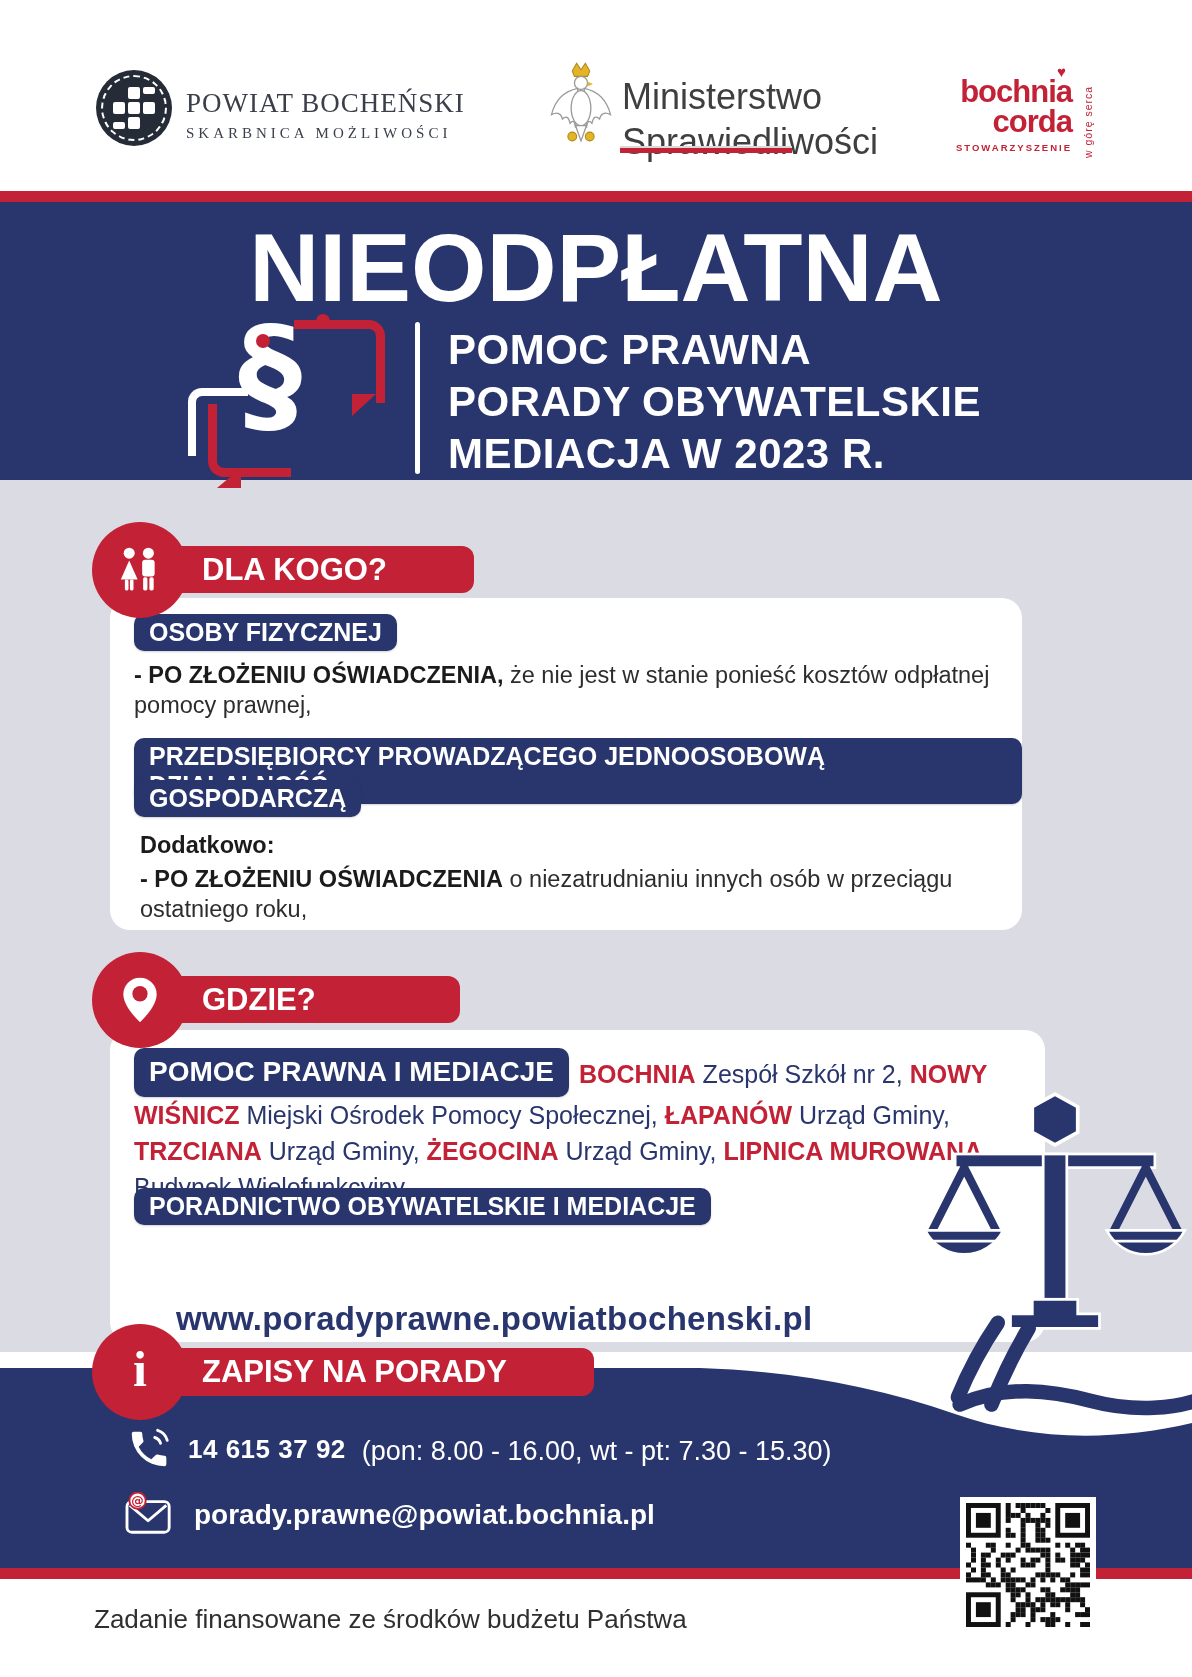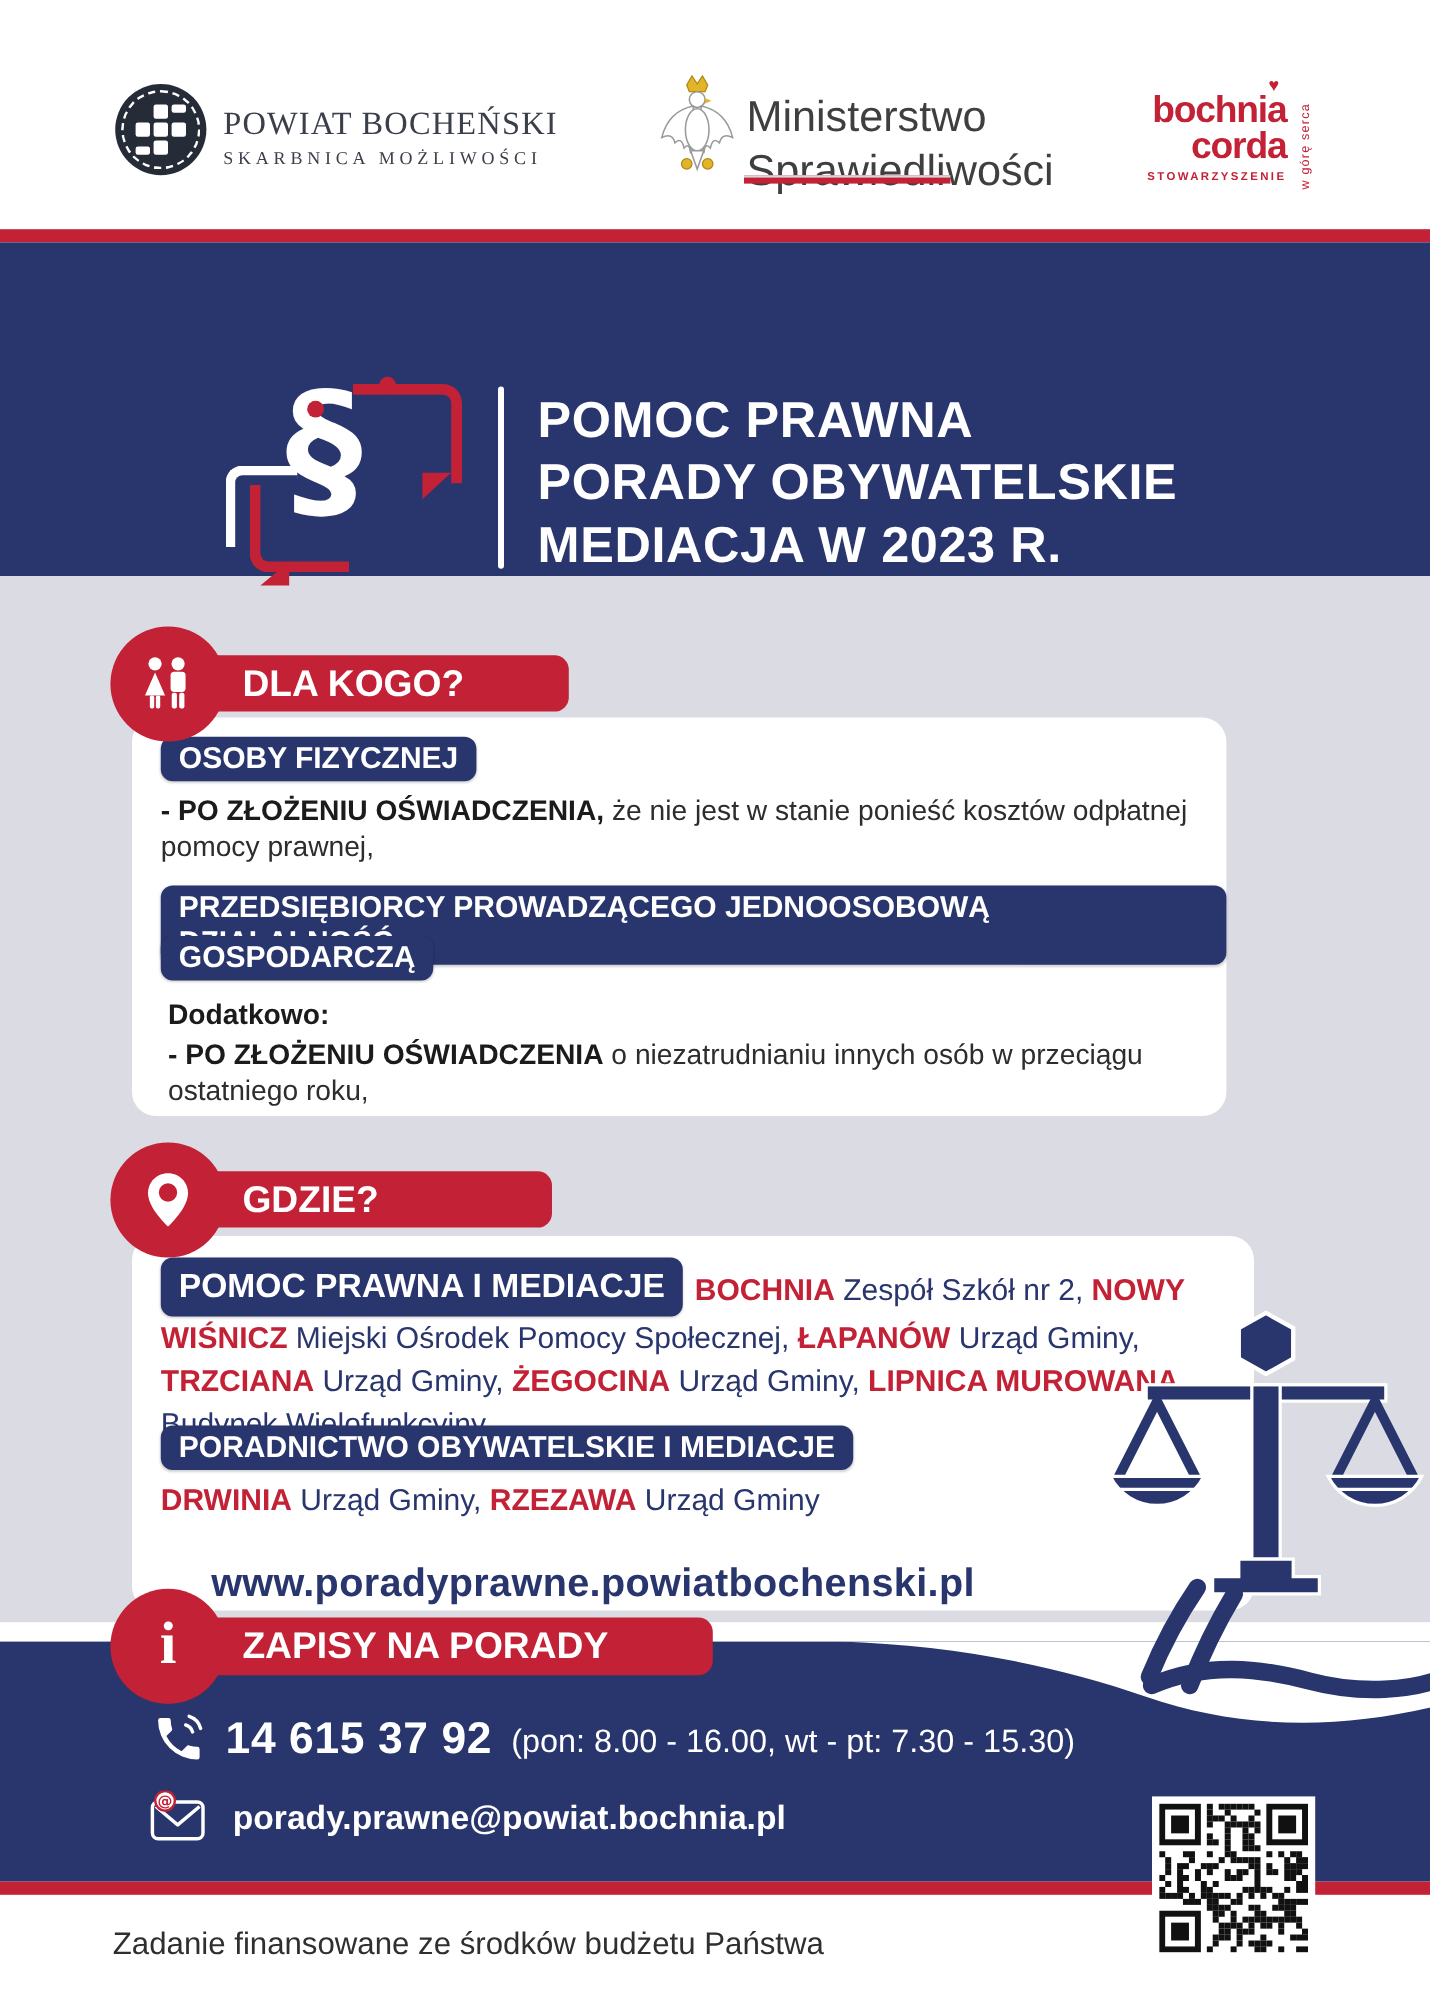--- a/index.html
+++ b/index.html
@@ -87,21 +87,21 @@
   .loc-p .badge{font-size:28px;margin-right:10px;vertical-align:2px;}
 
   .hours-note{left:70px;top:246px;font-size:22px;font-weight:700;color:var(--navy);}
   .website{left:66px;top:270px;font-size:33px;font-weight:800;color:var(--navy);letter-spacing:0.3px;}
 
   
   .wave{left:0;top:1368px;width:1192px;height:90px;z-index:4;pointer-events:none;}
   .scales{left:905px;top:1085px;width:300px;height:345px;z-index:5;pointer-events:none;}
   .contact-row{position:absolute;display:flex;align-items:center;z-index:6;color:#fff;}
   .row-phone{left:126px;top:1426px;gap:16px;}
-  .row-phone .num{font-size:37px;font-weight:800;letter-spacing:0.5px;}
+  .row-phone .num{font-size:26px;font-weight:800;letter-spacing:0.5px;}
   .row-phone .hrs{font-size:27px;font-weight:400;padding-top:5px;}
   .row-mail{left:124px;top:1492px;gap:18px;}
   .row-mail .addr{font-size:28px;font-weight:700;}
   .qr{left:960px;top:1497px;width:124px;height:124px;background:#fff;padding:6px;z-index:8;}
 
   .footer-note{left:94px;top:1604px;font-size:26px;color:#2f2f2f;z-index:6;}
 </style>
 </head>
 <body>
 
@@ -151,20 +151,21 @@
     <div class="vert">w górę serca</div>
   </div>
 
   <div class="abs stripe-top"></div>
   <div class="abs hero"></div>
   <div class="abs body-gray"></div>
   <div class="abs white-strip"></div>
   <div class="abs navy-band"></div>
   <div class="abs stripe-bottom"></div>
 
+  <div class="abs hero-title">NIEODPŁATNA</div>
   <div class="abs par-icon">
     <div class="rbr-tr"></div>
     <div class="rtail-tr"></div>
     <div class="rbr-bl"></div>
     <div class="rtail-bl"></div>
     <div class="wbr"></div>
     <div class="sig">§</div>
     <div class="dot" style="left:54px;top:16px;"></div>
     <div class="dot" style="left:114px;top:-4px;"></div>
   </div>
@@ -207,21 +208,20 @@
     </svg>
   </div>
 
   <div class="card card2">
     <div class="loc-p" style="position:absolute;left:24px;top:18px;width:890px;">
       <span class="badge">POMOC PRAWNA I MEDIACJE</span><span><span class="seg-red">BOCHNIA</span><span class="seg-navy"> Zespół Szkół nr 2, </span><span class="seg-red">NOWY WIŚNICZ</span><span class="seg-navy"> Miejski Ośrodek Pomocy Społecznej, </span><span class="seg-red">ŁAPANÓW</span><span class="seg-navy"> Urząd Gminy, </span><span class="seg-red">TRZCIANA</span><span class="seg-navy"> Urząd Gminy, </span><span class="seg-red">ŻEGOCINA</span><span class="seg-navy"> Urząd Gminy, </span><span class="seg-red">LIPNICA MUROWANA</span><span class="seg-navy"> Budynek Wielofunkcyjny</span></span>
     </div>
     <div style="position:absolute;left:24px;top:158px;">
       <span class="badge">PORADNICTWO OBYWATELSKIE I MEDIACJE</span>
     </div>
-    <div class="loc-p" style="position:absolute;left:24px;top:202px;width:890px;"><span class="seg-red">DRWINIA</span><span class="seg-navy"> Urząd Gminy, </span><span class="seg-red">RZEZAWA</span><span class="seg-navy"> Urząd Gminy</span></div>
     <div class="website abs">www.poradyprawne.powiatbochenski.pl</div>
   </div>
   <div class="section-pill pill-gdzie">
     <span>GDZIE?</span>
   </div>
   <div class="section-circle circ-gdzie">
     <svg width="46" height="50" viewBox="0 0 32 36">
       <path d="M16,2 C9,2 4,7.5 4,14 C4,23 16,34 16,34 C16,34 28,23 28,14 C28,7.5 23,2 16,2 Z" fill="#fff"></path>
       <circle cx="16" cy="13.5" r="5.5" fill="#c32135"></circle>
     </svg>

